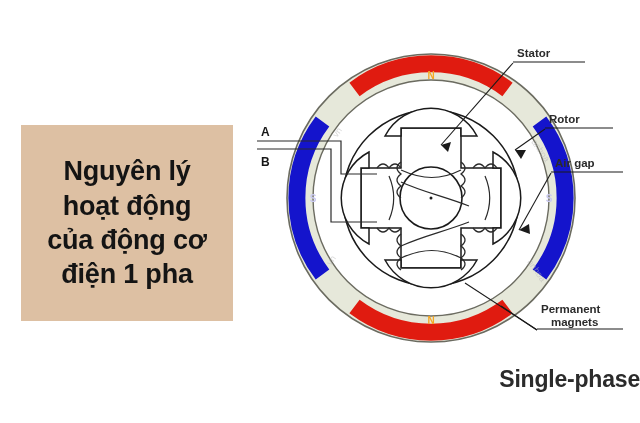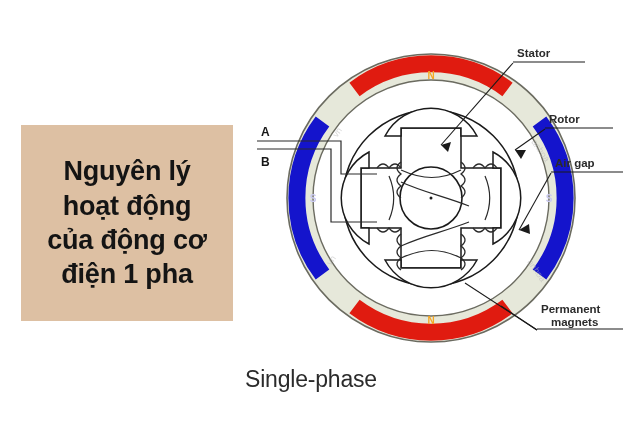--- a/index.html
+++ b/index.html
@@ -66,23 +66,23 @@
   .lbl{
     font-family:"Liberation Sans", sans-serif;
     font-size:11.5px;font-weight:bold;fill:#2b2b2b;
   }
   .lbl-ab{
     font-family:"Liberation Sans", sans-serif;
     font-size:12px;font-weight:bold;fill:#161616;
   }
   #caption{
     position:absolute;left:245px;top:366px;width:395px;
-    text-align:left;
-    font-family:"Liberation Sans", sans-serif;
-    font-size:23px;font-weight:normal;color:#2b2b2b;
+    text-align:right;
+    font-family:"Liberation Sans", sans-serif;
+    font-size:23px;font-weight:bold;color:#2b2b2b;
     letter-spacing:-0.2px;
   }
   .wm{
     font-family:"Liberation Sans", sans-serif;
     font-size:9px;fill:#b9b9b9;opacity:.55;
   }
 </style>
 </head>
 <body>
 

